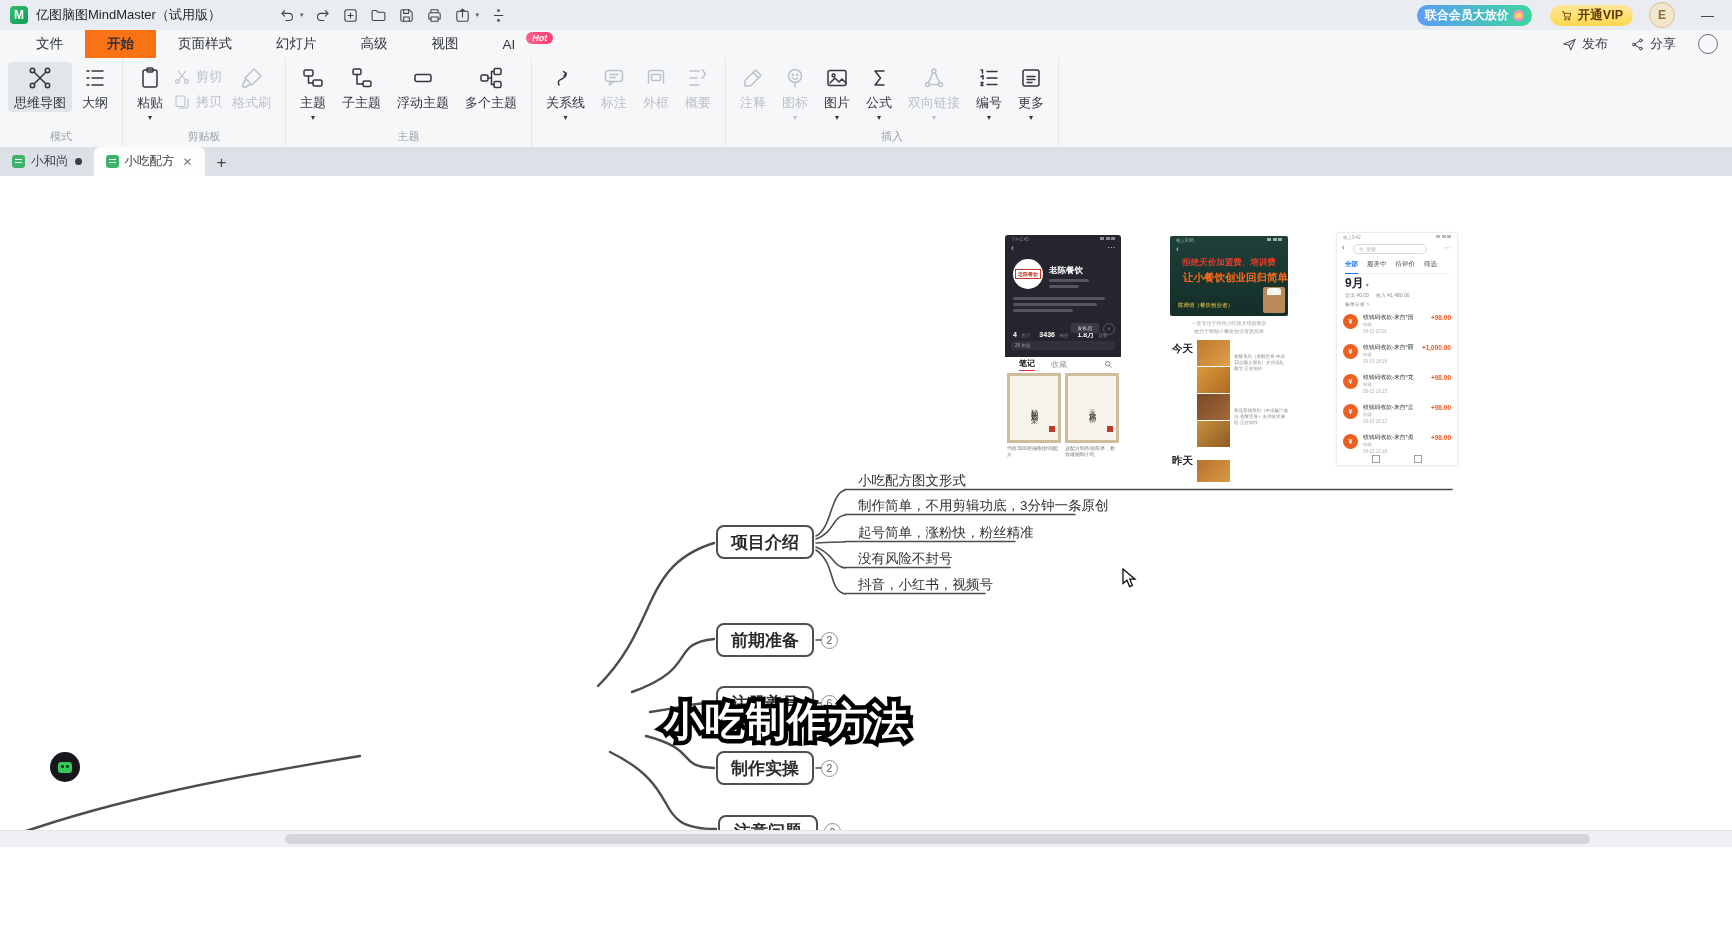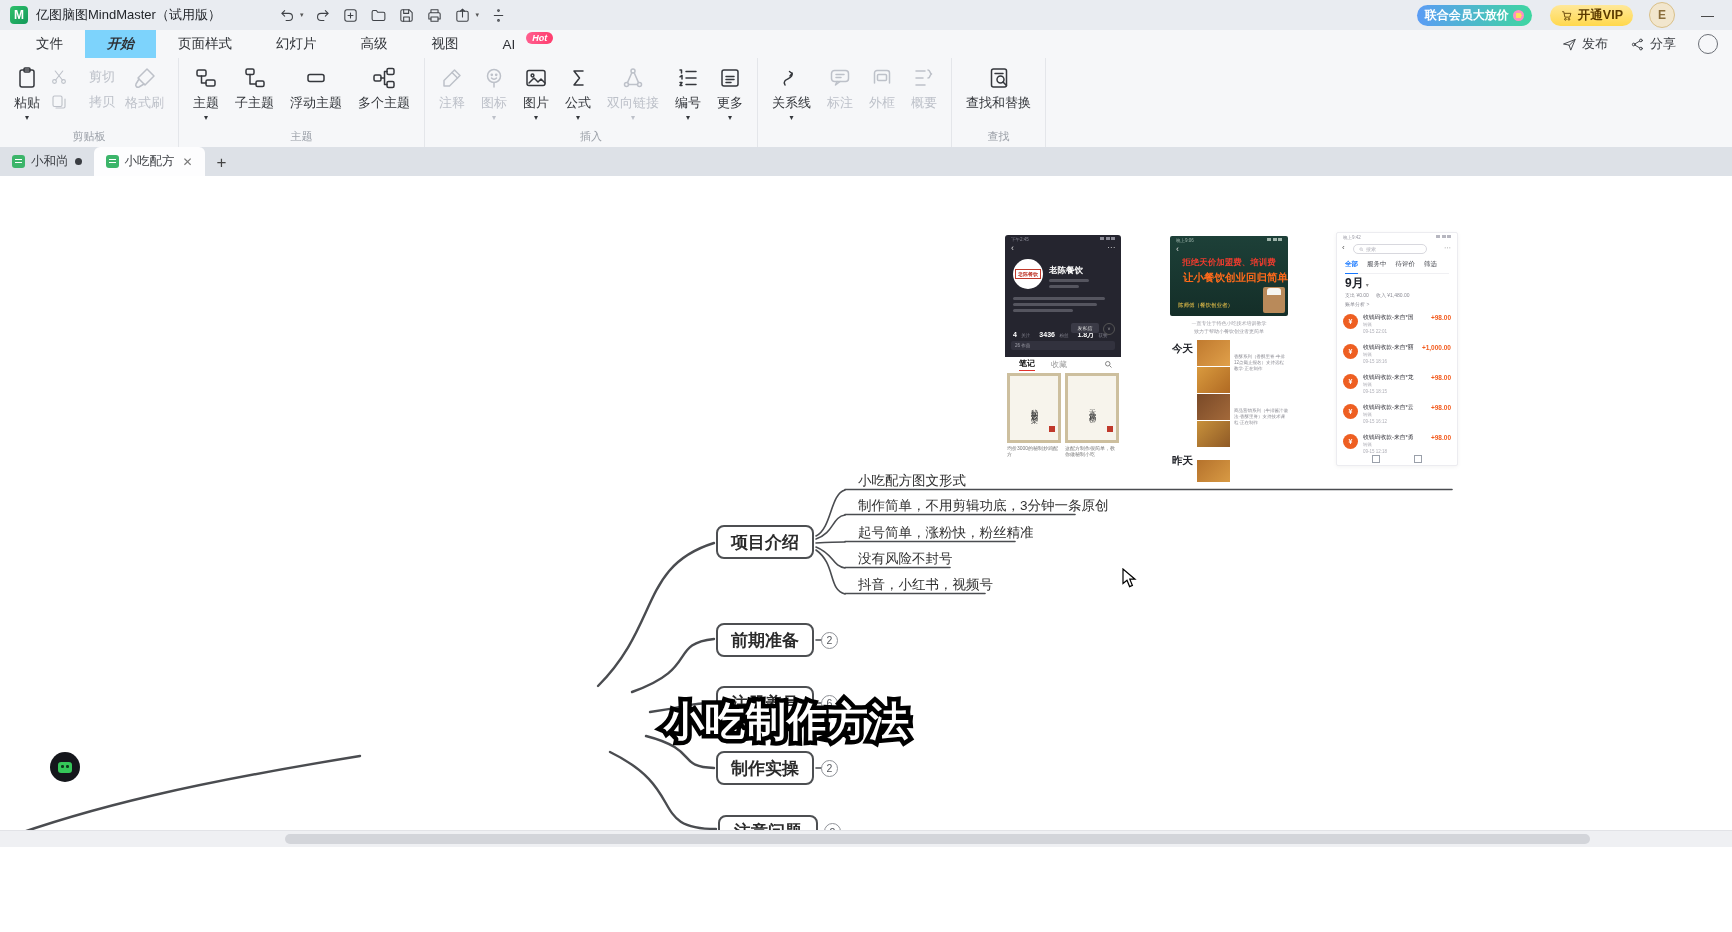--- a/index.html
+++ b/index.html
@@ -22,40 +22,40 @@
   .vip-pill{height:21px;padding:0 10px;border-radius:11px;background:linear-gradient(#ffe89a,#ffd84d);
             color:#5b3a00;font-size:12.5px;font-weight:bold;display:flex;align-items:center;gap:5px;margin-left:18px;}
   .vip-pill svg{width:13px;height:13px;fill:none;stroke:#5b3a00;stroke-width:1.6;}
   .avatar{width:24px;height:24px;border-radius:50%;background:#f2e6cd;border:1px solid #d9c089;color:#8a6d3b;
           font-size:12px;font-weight:bold;display:flex;align-items:center;justify-content:center;margin-left:16px;}
   .win-min{margin:0 18px 0 26px;font-size:13px;color:#333;}
   
   .menubar{position:absolute;left:0;top:30px;width:1732px;height:28px;background:#f6f7f9;display:flex;align-items:stretch;}
   .mtab{padding:0 22px;font-size:13.5px;display:flex;align-items:center;color:#2f3237;position:relative;}
   .mtab.first{margin-left:14px;text-align:right;}
-  .mtab.active{background:#7dd3fc;font-weight:bold;font-style:italic;}
+  .mtab.active{background:#f97316;font-weight:bold;}
   .hot-badge{position:absolute;right:-16px;top:2px;background:linear-gradient(90deg,#ff5f8f,#ff3d6e);color:#fff;
              font-size:9px;font-style:italic;font-weight:bold;padding:1px 6px;border-radius:7px;}
   .menu-right{position:absolute;right:0;top:30px;height:28px;display:flex;align-items:center;gap:22px;padding-right:14px;}
   .mr-item{display:flex;align-items:center;gap:5px;font-size:13px;color:#3c3f44;}
   .mr-item svg{width:15px;height:15px;fill:none;stroke:#3c3f44;stroke-width:1.5;stroke-linecap:round;stroke-linejoin:round;}
   .assist-ring{width:18px;height:18px;border:1.5px solid #6b6f76;border-radius:50%;}
   
   .toolbar{position:absolute;left:0;top:58px;width:1732px;height:89px;background:#f6f7f9;border-bottom:1px solid #e2e4e8;display:flex;}
   .rgroup{display:flex;flex-direction:column;border-right:1px solid #e4e6ea;padding:4px 8px 0;}
   .ritems{display:flex;align-items:flex-start;gap:4px;flex:1;}
   .rlabel{text-align:center;font-size:11px;color:#9ba0a8;padding:1px 0 3px;}
   .rbtn{display:flex;flex-direction:column;align-items:center;padding:4px 6px 0;color:#34373c;font-size:13px;border-radius:4px;white-space:nowrap;}
   .rbtn .ric{width:24px;height:24px;margin-bottom:4px;}
   .rbtn svg{width:24px;height:24px;fill:none;stroke:currentColor;stroke-width:1.5;stroke-linecap:round;stroke-linejoin:round;}
   .rbtn.selected{background:#e2e5e9;}
   .rbtn.disabled,.rsmall.disabled{color:#bdc1c9;}
   .has-arrow::after{content:"▾";font-size:8px;color:inherit;margin-top:1px;}
   .rstack{display:flex;flex-direction:column;gap:7px;padding-top:6px;}
-  .rsmall{display:flex;align-items:center;gap:21px;font-size:13px;color:#34373c;}
+  .rsmall{display:flex;align-items:center;gap:5px;font-size:13px;color:#34373c;}
   .rsmall svg{width:18px;height:18px;fill:none;stroke:currentColor;stroke-width:1.5;stroke-linecap:round;stroke-linejoin:round;}
   
   .doctabs{position:absolute;left:0;top:147px;width:1732px;height:29px;background:#dde1e7;display:flex;align-items:flex-end;}
   .dtab{height:29px;display:flex;align-items:center;gap:6px;padding:0 12px;font-size:12.5px;color:#3a3d42;}
   .dtab.active{background:#fdfdfe;border-radius:6px 6px 0 0;}
   .dicon{width:13px;height:13px;border-radius:3px;background:#3cb56a;position:relative;}
   .dicon::after{content:"";position:absolute;left:3px;top:3.5px;width:7px;height:1.5px;background:#fff;box-shadow:0 3px 0 #fff;}
   .dot{width:7px;height:7px;border-radius:50%;background:#3a3d42;}
   .closex{font-size:12px;color:#777;margin-left:2px;}
   .newtab{font-size:17px;color:#444;margin-left:12px;padding-bottom:3px;}
@@ -245,20 +245,45 @@
         <circle cx="17.5" cy="5.5" r="2.2"></circle>
         <circle cx="17.5" cy="18.5" r="2.2"></circle>
         <path d="M8 11l7.5-4.5M8 13l7.5 4.5"></path>
       </svg>
     <span>分享</span>
   </div>
   <div class="assist-ring"></div>
 </div>
 
 <div class="toolbar">
+  <div class="rgroup">
+    <div class="ritems">
+      <div class="rbtn selected">
+        <span class="ric">
+            <svg viewBox="0 0 24 24">
+              <circle cx="4.5" cy="4.5" r="2.2"></circle>
+              <circle cx="19.5" cy="4.5" r="2.2"></circle>
+              <circle cx="4.5" cy="19.5" r="2.2"></circle>
+              <circle cx="19.5" cy="19.5" r="2.2"></circle>
+              <path d="M6 6l12 12M18 6L6 18"></path>
+            </svg>
+          </span>
+        <span>思维导图</span>
+      </div>
+      <div class="rbtn">
+        <span class="ric">
+            <svg viewBox="0 0 24 24">
+              <path d="M4 5h2M9 5h11M4 12h2M9 12h11M4 19h2M9 19h11"></path>
+            </svg>
+          </span>
+        <span>大纲</span>
+      </div>
+    </div>
+    <div class="rlabel">模式</div>
+  </div>
 
   <div class="rgroup">
     <div class="ritems">
       <div class="rbtn has-arrow">
         <span class="ric">
             <svg viewBox="0 0 24 24">
               <rect x="5" y="4" width="14" height="17" rx="2"></rect>
               <rect x="9" y="2" width="6" height="4" rx="1"></rect>
             </svg>
           </span>
@@ -334,20 +359,62 @@
             </svg>
           </span>
         <span>多个主题</span>
       </div>
     </div>
     <div class="rlabel">主题</div>
   </div>
 
   <div class="rgroup">
     <div class="ritems">
+      <div class="rbtn has-arrow">
+        <span class="ric">
+            <svg viewBox="0 0 24 24">
+              <path d="M5 19c-4-7 9-5 7-12"></path>
+              <path d="M9.5 5.5L12 7.5 10 10"></path>
+            </svg>
+          </span>
+        <span>关系线</span>
+      </div>
+      <div class="rbtn disabled">
+        <span class="ric">
+            <svg viewBox="0 0 24 24">
+              <rect x="3.5" y="4.5" width="17" height="11" rx="3"></rect>
+              <path d="M9 15.5L7.5 19l4.5-3.5M8 8.5h8M8 11.5h5"></path>
+            </svg>
+          </span>
+        <span>标注</span>
+      </div>
+      <div class="rbtn disabled">
+        <span class="ric">
+            <svg viewBox="0 0 24 24">
+              <path d="M7 4.5h10A2.5 2.5 0 0 1 19.5 7v10M4.5 17V7A2.5 2.5 0 0 1 7 4.5"></path>
+              <rect x="7.5" y="8.5" width="9" height="6" rx="1"></rect>
+            </svg>
+          </span>
+        <span>外框</span>
+      </div>
+      <div class="rbtn disabled">
+        <span class="ric">
+            <svg viewBox="0 0 24 24">
+              <path d="M4 5h9M4 12h7M4 19h9"></path>
+              <path d="M16 4c2.5 0 1.5 3.5 3.5 4-2 .5-1 4-3.5 4"></path>
+            </svg>
+          </span>
+        <span>概要</span>
+      </div>
+    </div>
+    <div class="rlabel"></div>
+  </div>
+
+  <div class="rgroup">
+    <div class="ritems">
       <div class="rbtn disabled">
         <span class="ric">
             <svg viewBox="0 0 24 24">
               <path d="M14.5 4l5.5 5.5L9.5 20H4v-5.5z"></path>
               <path d="M12 6.5l5.5 5.5"></path>
             </svg>
           </span>
         <span>注释</span>
       </div>
       <div class="rbtn disabled has-arrow">
@@ -405,78 +472,20 @@
               <rect x="4" y="4" width="16" height="16" rx="2"></rect>
               <path d="M8 10.5h8M8 13.5h8M8 16.5h5"></path>
             </svg>
           </span>
         <span>更多</span>
       </div>
     </div>
     <div class="rlabel">插入</div>
   </div>
 
-  <div class="rgroup">
-    <div class="ritems">
-      <div class="rbtn has-arrow">
-        <span class="ric">
-            <svg viewBox="0 0 24 24">
-              <path d="M5 19c-4-7 9-5 7-12"></path>
-              <path d="M9.5 5.5L12 7.5 10 10"></path>
-            </svg>
-          </span>
-        <span>关系线</span>
-      </div>
-      <div class="rbtn disabled">
-        <span class="ric">
-            <svg viewBox="0 0 24 24">
-              <rect x="3.5" y="4.5" width="17" height="11" rx="3"></rect>
-              <path d="M9 15.5L7.5 19l4.5-3.5M8 8.5h8M8 11.5h5"></path>
-            </svg>
-          </span>
-        <span>标注</span>
-      </div>
-      <div class="rbtn disabled">
-        <span class="ric">
-            <svg viewBox="0 0 24 24">
-              <path d="M7 4.5h10A2.5 2.5 0 0 1 19.5 7v10M4.5 17V7A2.5 2.5 0 0 1 7 4.5"></path>
-              <rect x="7.5" y="8.5" width="9" height="6" rx="1"></rect>
-            </svg>
-          </span>
-        <span>外框</span>
-      </div>
-      <div class="rbtn disabled">
-        <span class="ric">
-            <svg viewBox="0 0 24 24">
-              <path d="M4 5h9M4 12h7M4 19h9"></path>
-              <path d="M16 4c2.5 0 1.5 3.5 3.5 4-2 .5-1 4-3.5 4"></path>
-            </svg>
-          </span>
-        <span>概要</span>
-      </div>
-    </div>
-    <div class="rlabel"></div>
-  </div>
-
-  <div class="rgroup">
-    <div class="ritems">
-      <div class="rbtn">
-        <span class="ric">
-            <svg viewBox="0 0 24 24">
-              <rect x="4.5" y="3" width="15" height="18" rx="2"></rect>
-              <path d="M8 7.5h8"></path>
-              <circle cx="13.5" cy="13.5" r="3.5"></circle>
-              <path d="M16 16l3.5 3.5"></path>
-            </svg>
-          </span>
-        <span>查找和替换</span>
-      </div>
-    </div>
-    <div class="rlabel">查找</div>
-  </div>
 </div>
 
 <div class="doctabs">
   <div class="dtab">
     <span class="dicon"></span>
     <span>小和尚</span>
     <span class="dot"></span>
   </div>
   <div class="dtab active">
     <span class="dicon"></span>

